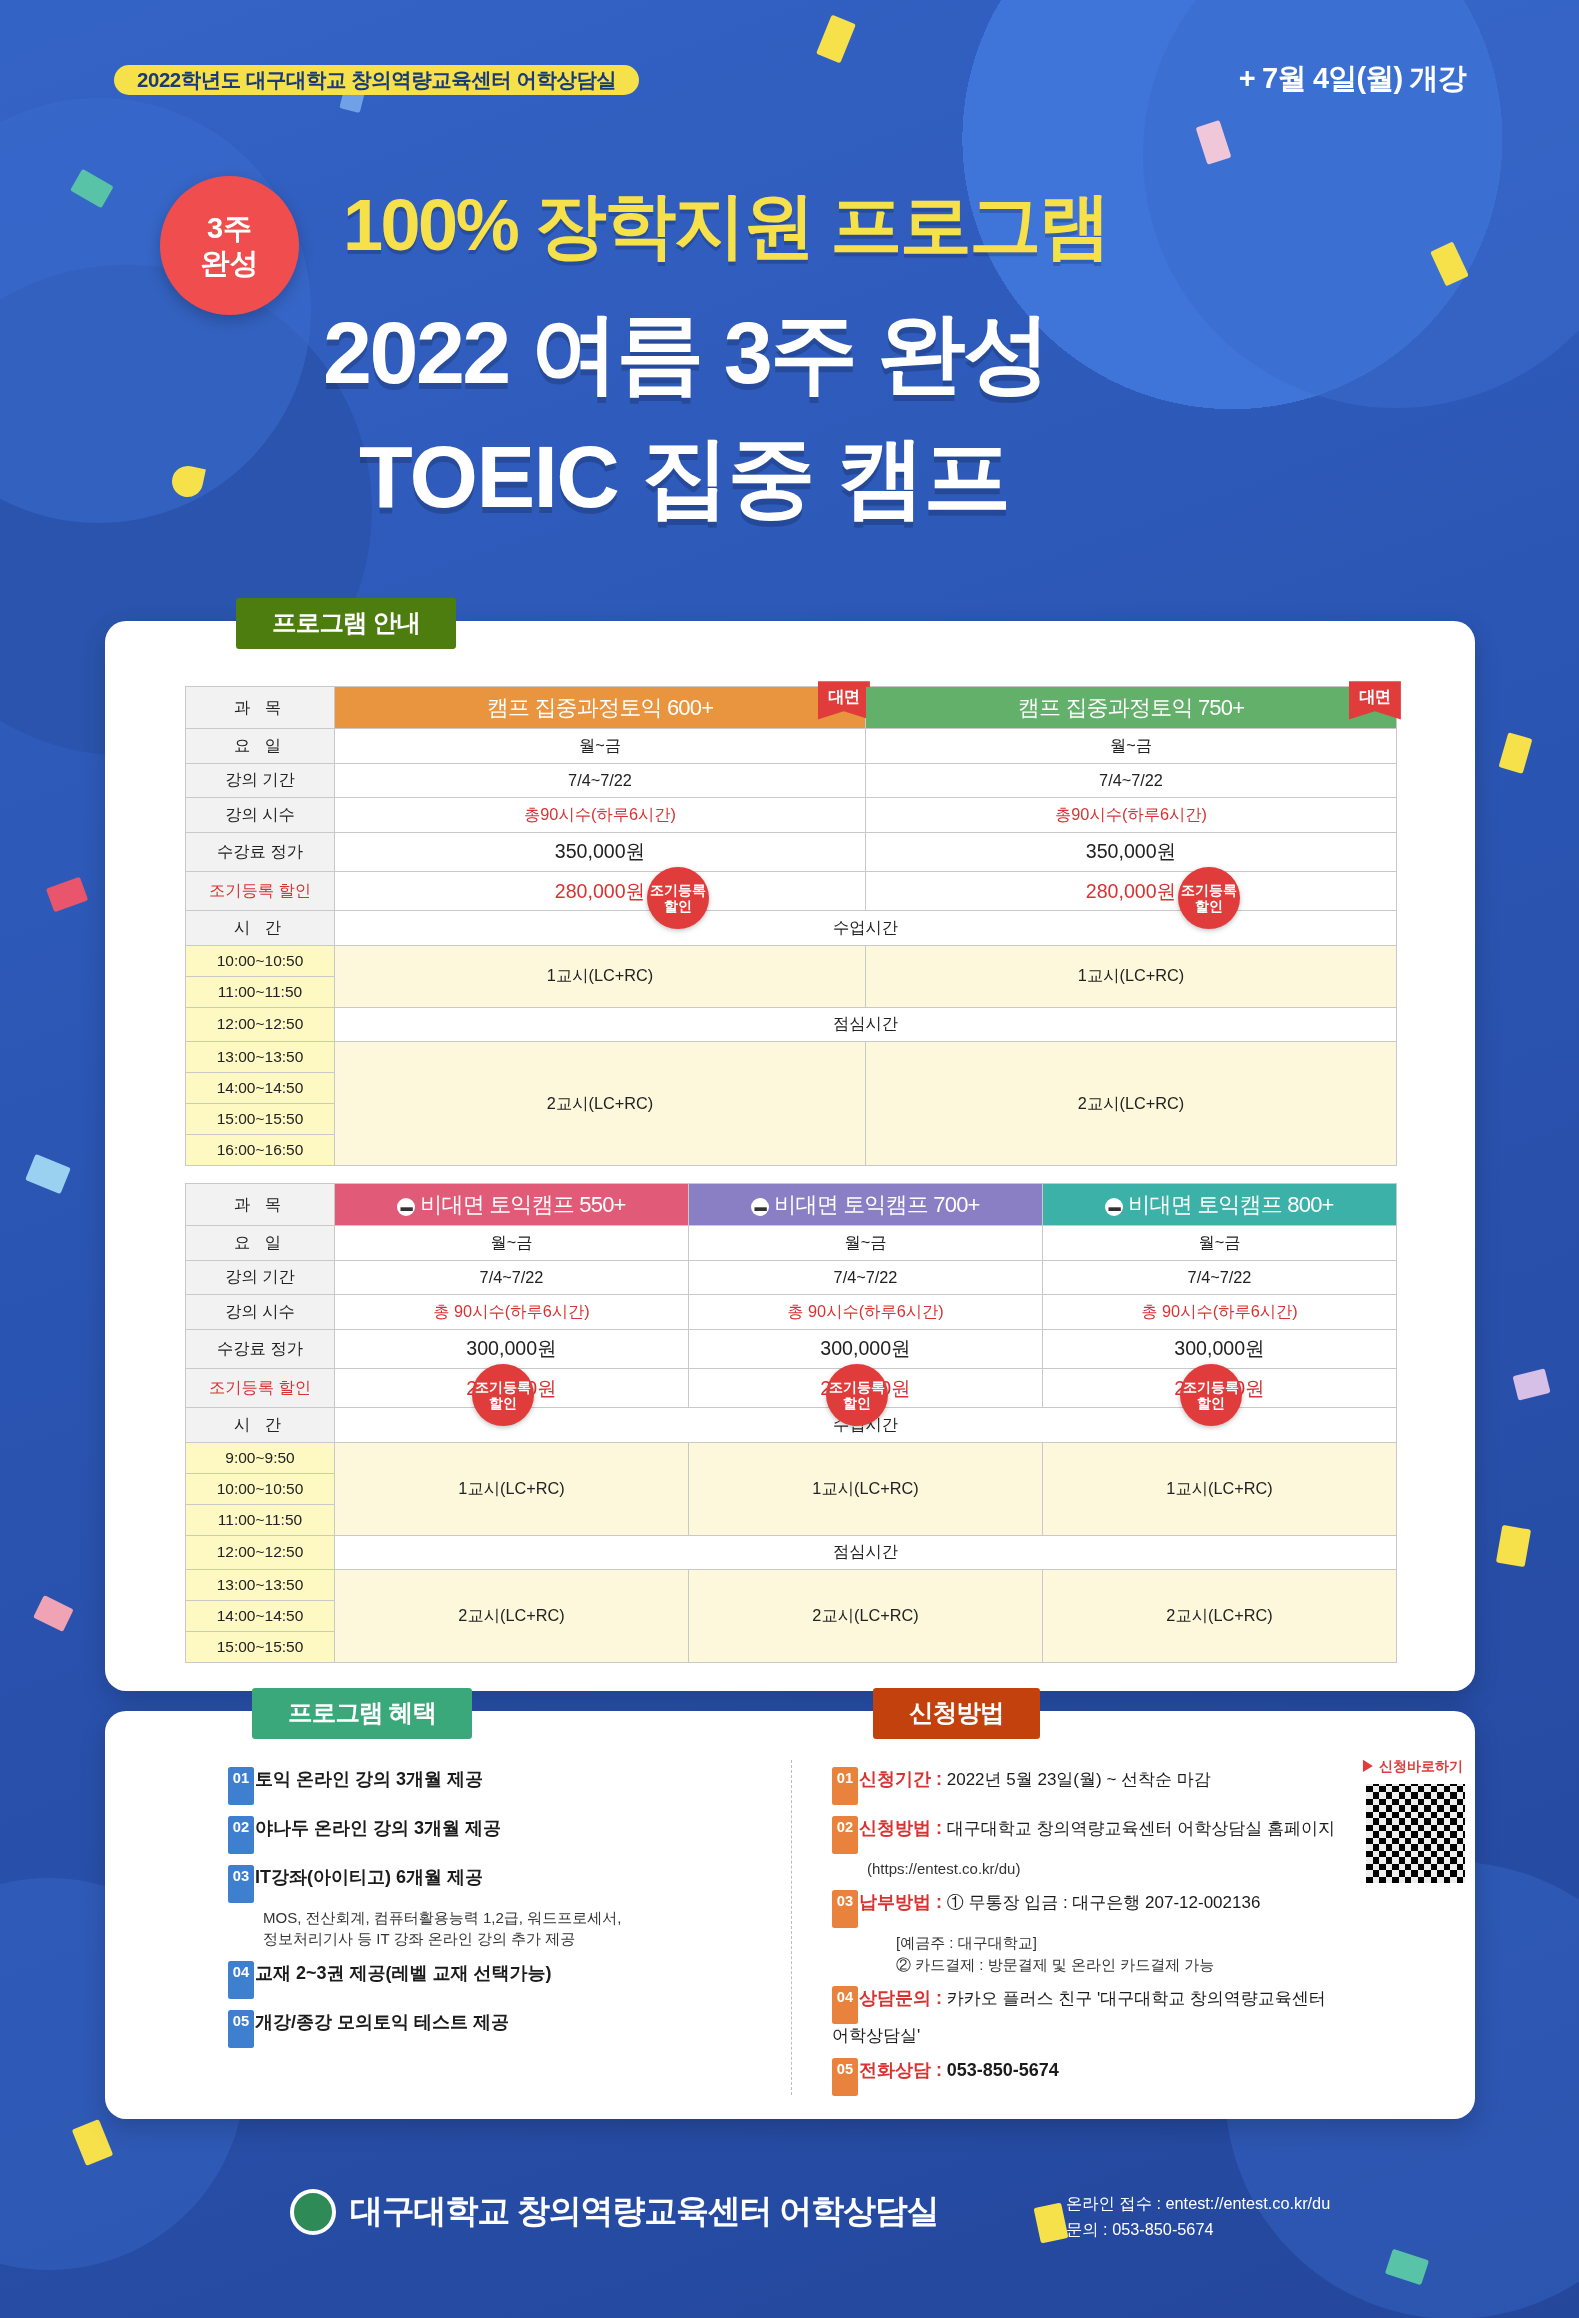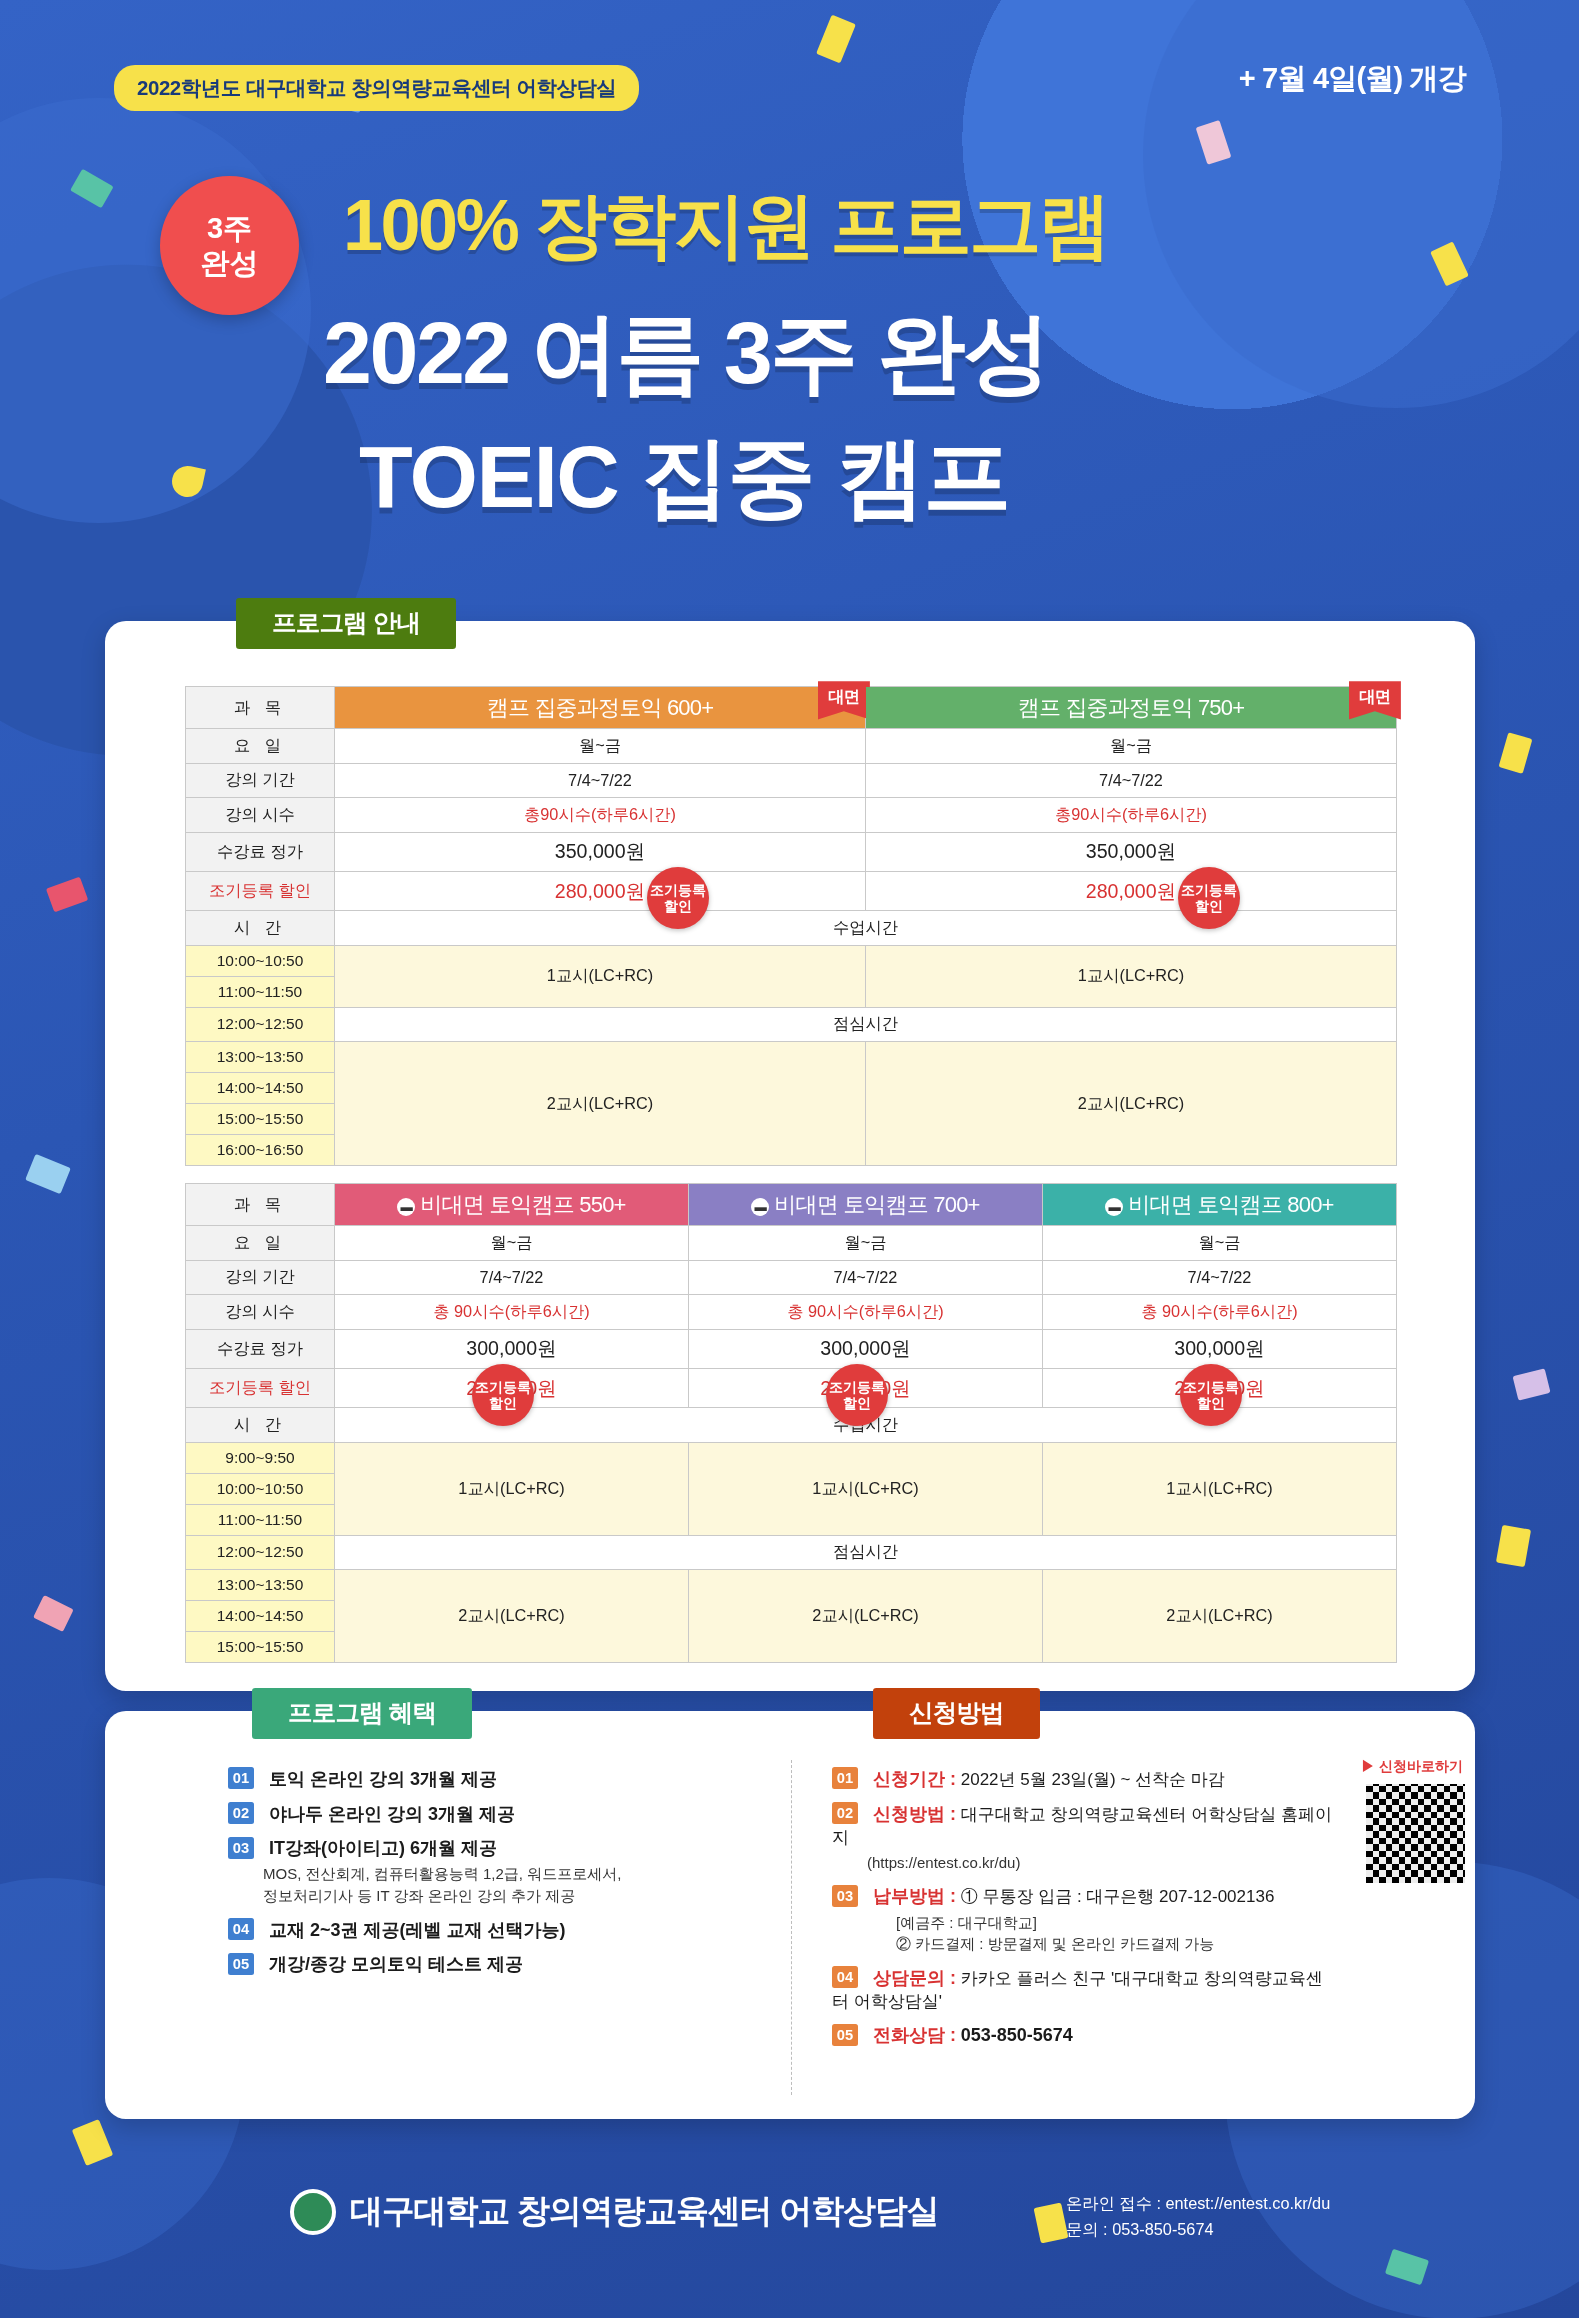--- a/index.html
+++ b/index.html
@@ -26,21 +26,21 @@
     opacity:.55;
   }
   .confetti { position:absolute; border-radius:2.5px; }
 
   
   .header { position:absolute; left:0; top:0; width:100%; height:621px; }
   .ribbon-top {
     position:absolute; left:114px; top:65px;
     background:#f7e14a; color:#183a7a;
     font-weight:bold; font-size:20.4px;
-    padding:9px 23px; border-radius:21px;
+    padding:1px 23px; border-radius:21px;
     letter-spacing:-0.4px;
     white-space:nowrap;
   }
   .open-date {
     position:absolute; right:114px; top:59px;
     color:#fff; font-weight:bold; font-size:29px;
     letter-spacing:-0.8px; white-space:nowrap;
   }
   .badge-3w {
     position:absolute; left:160px; top:176px;
@@ -135,22 +135,22 @@
     display:inline-block; width:18px; height:18px; border-radius:50%;
     background:#fff; color:#333; font-size:12.3px; line-height:18px;
     text-align:center; margin-right:4.9px; vertical-align:0.8px;
   }
 
   
   .num {
     display:inline-block;
     background:#3f7fd0; color:#fff;
     font-size:14.7px; font-weight:bold;
-    width:26px; height:22px; line-height:22px; text-align:center;
-    border-radius:2.5px; margin-right:15px; vertical-align:1.6px;
+    width:26px; height:38px; line-height:22px; text-align:center;
+    border-radius:2.5px; margin-right:1px; vertical-align:1.6px;
   }
   .num-orange { background:#e8823c; }
   .li { margin-bottom:10.6px; font-size:17px; color:#1b1b1b; }
   .li b { font-size:18px; }
   .sub { display:block; margin:3.3px 0 0 35px; font-size:15px; color:#333; line-height:1.45; }
   .divider-dot {
     position:absolute; top:49px; bottom:24.5px; width:0;
     border-left:1.6px dashed #bdbdbd;
   }
   .qr {

